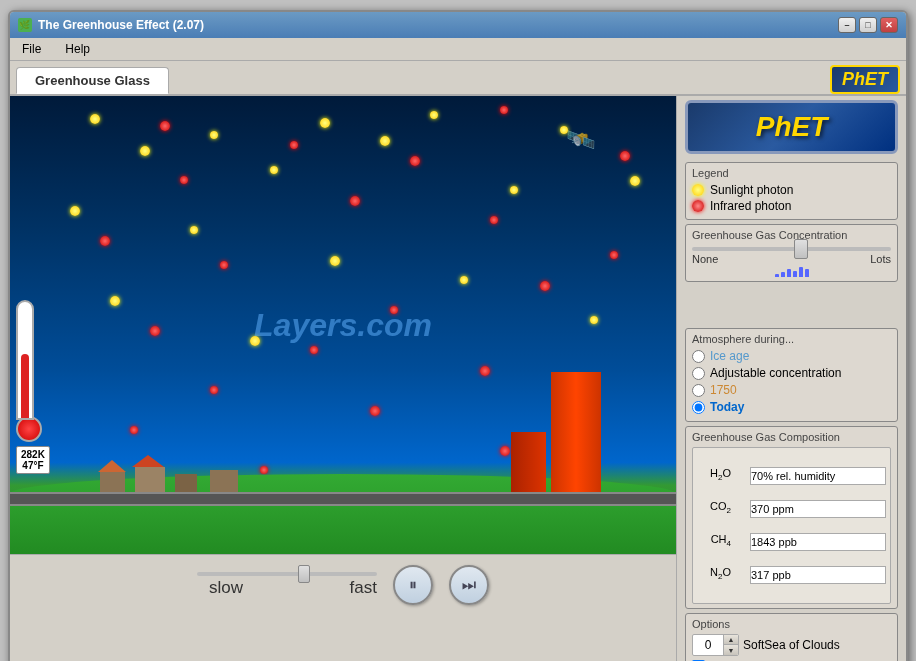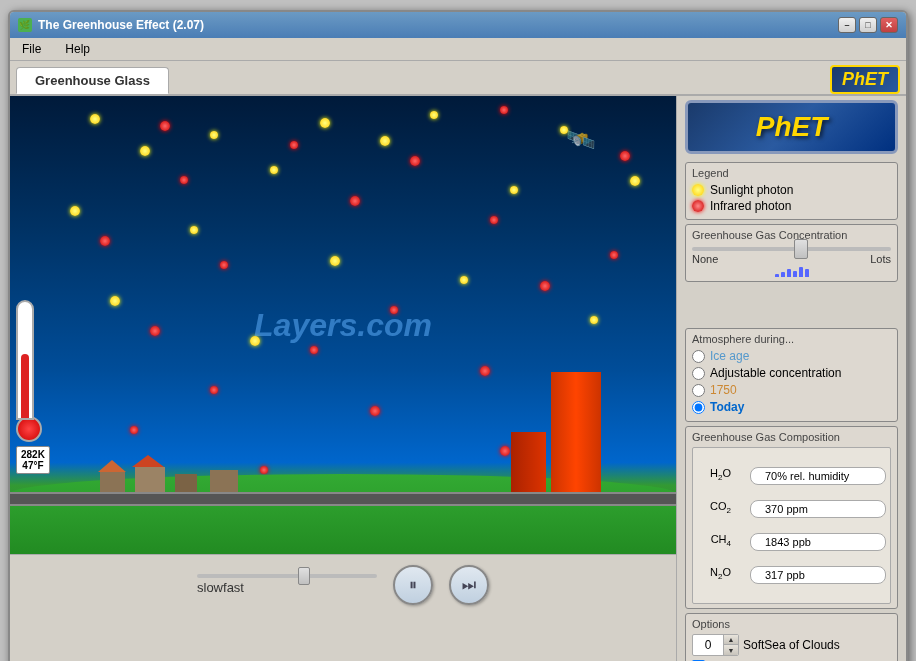--- a/index.html
+++ b/index.html
@@ -436,22 +436,22 @@
       font-size: 11px;
     }
 
     .gas-formula sub {
       font-size: 8px;
     }
 
     .gas-value-box {
       background: white;
       border: 1px solid #aaa;
-      border-radius: 8px;
-      padding: 2px 14px;
+      border-radius: 0;
+      padding: 2px 0;
       font-size: 11px;
       flex: 1;
     }
 
     
     .options-section {
       border: 1px solid #888;
       border-radius: 3px;
       padding: 4px 6px;
       background: #ddd8d0;
@@ -542,23 +542,25 @@
       width: 12px;
       height: 18px;
       background: linear-gradient(to bottom, #e0e0e0, #c0c0c0);
       border: 1px solid #888;
       border-radius: 2px;
       cursor: pointer;
     }
 
     .speed-labels {
       display: flex;
-      font-size: 13px;
+      justify-content: space-between;
+      font-size: 17px;
       color: #333;
       margin-top: 2px;
+      margin-left: 12px;
     }
 
     .control-btn {
       width: 40px;
       height: 40px;
       border-radius: 50%;
       border: 2px solid #888;
       background: linear-gradient(to bottom, #e0e8f0, #c0d0e0);
       cursor: pointer;
       display: flex;

